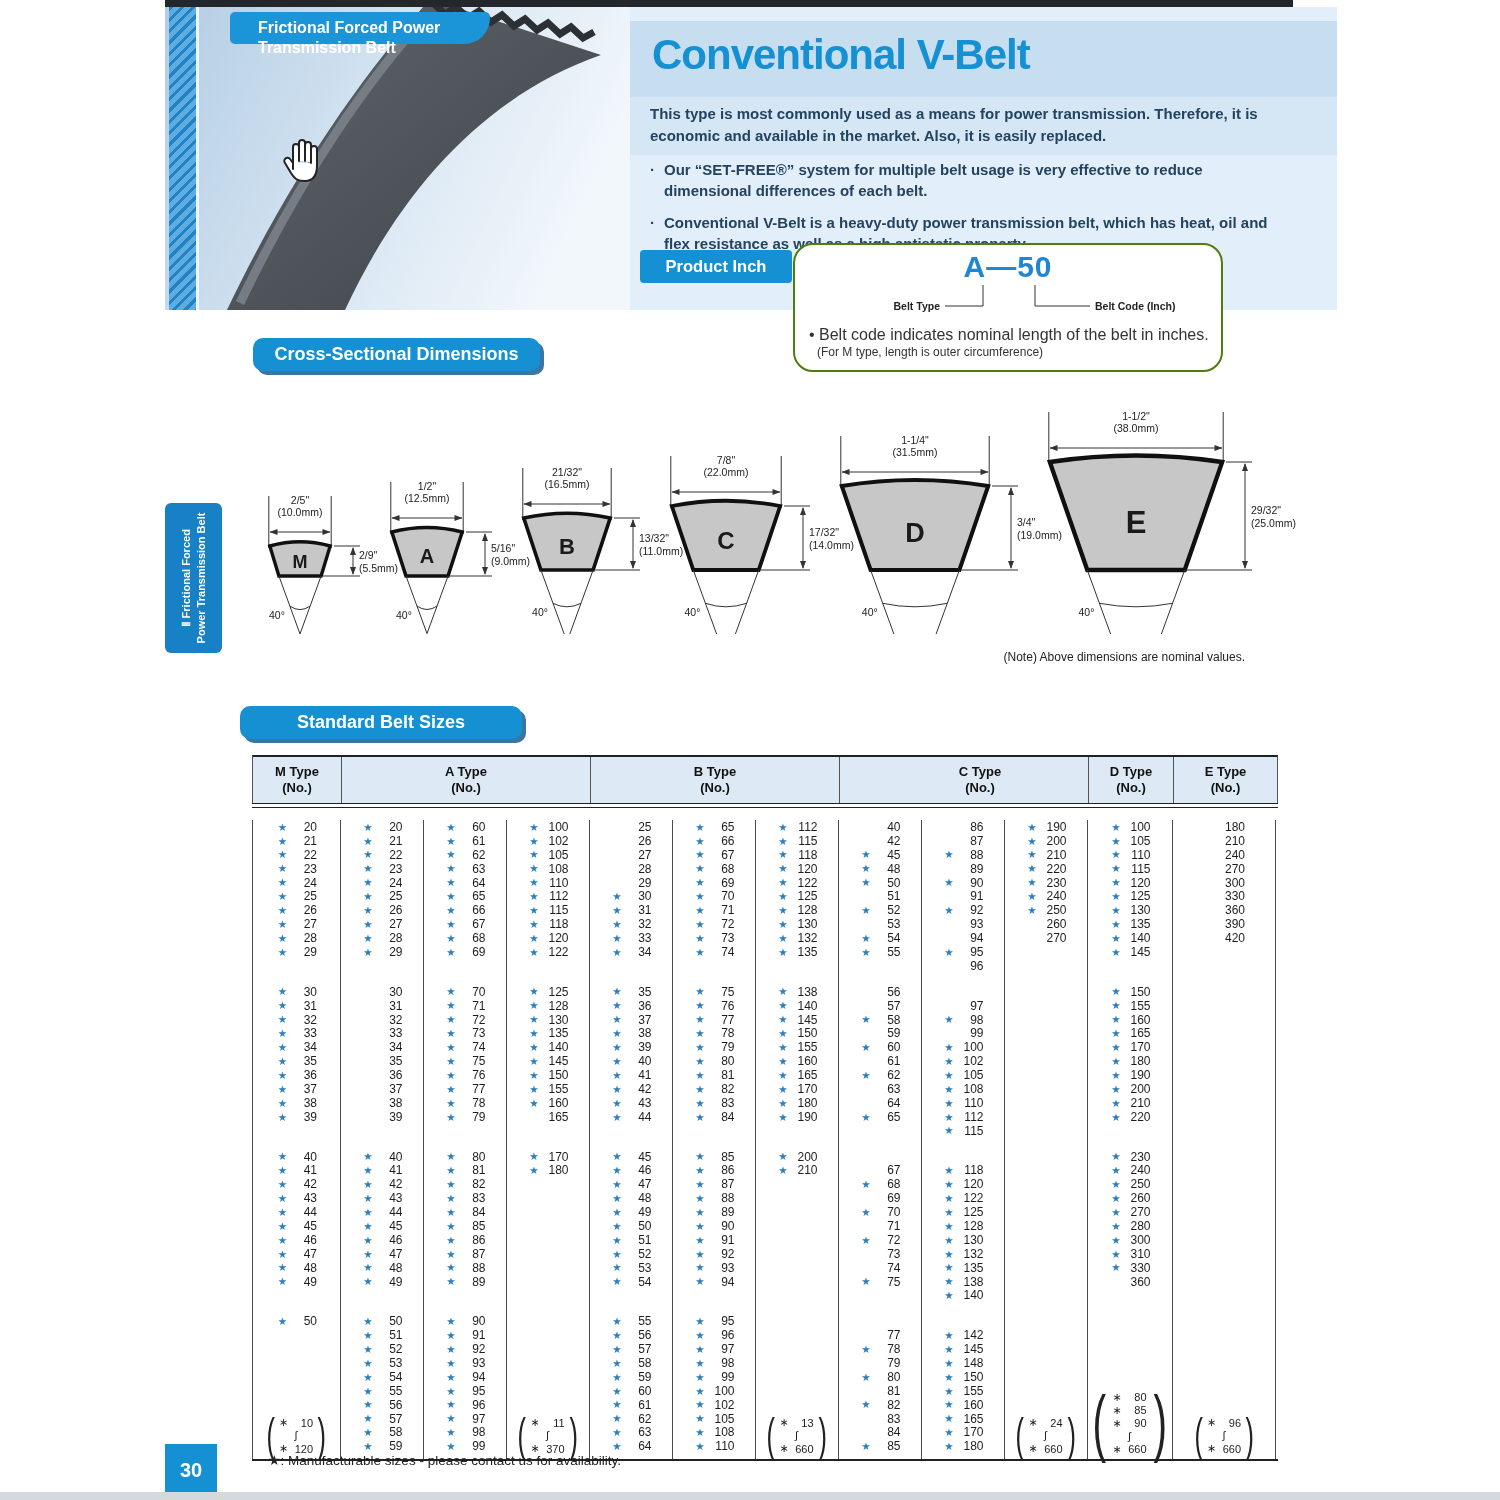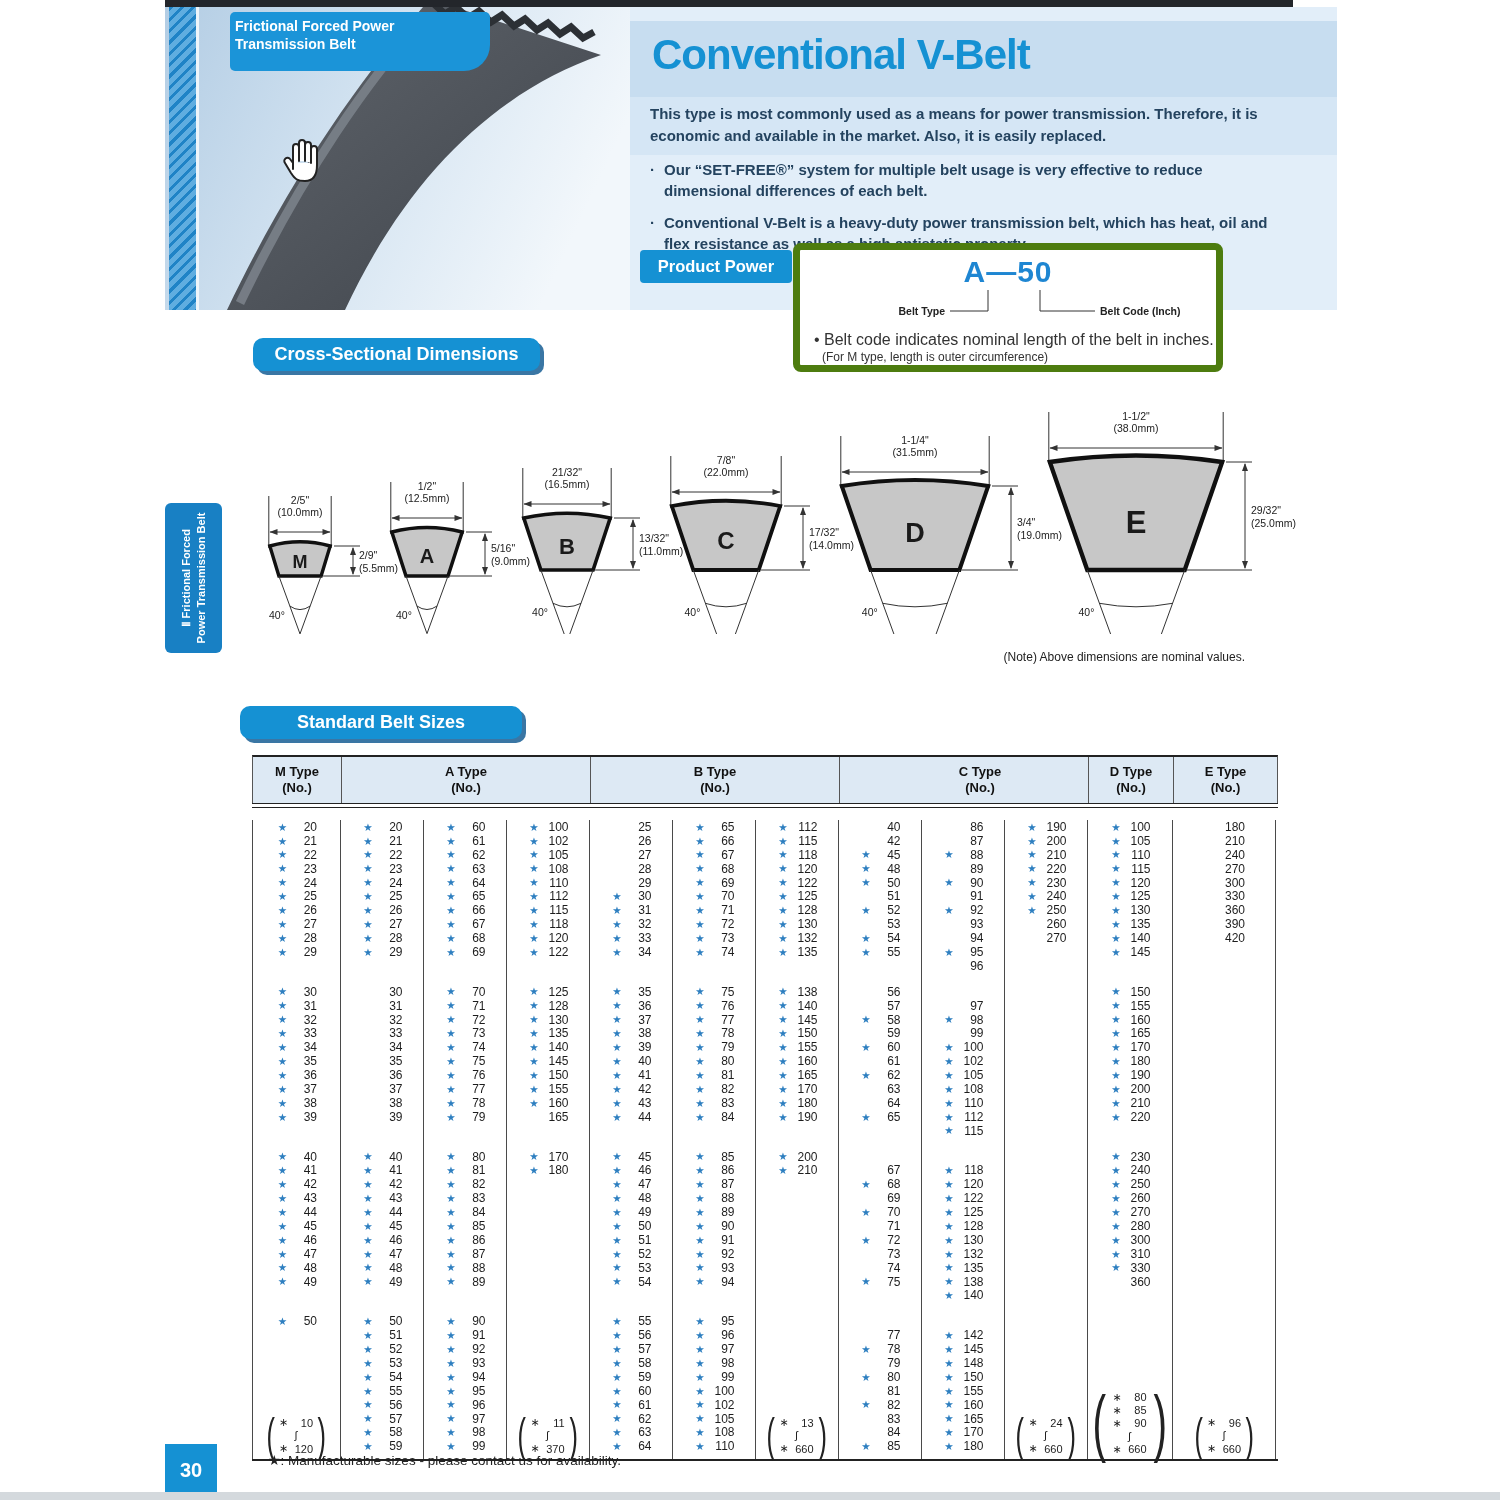--- a/index.html
+++ b/index.html
@@ -7,37 +7,37 @@
         font-family:"Liberation Sans",sans-serif;color:#222;}
   
   .scan-edge{position:absolute;left:165px;top:0;width:1128px;height:7px;background:#23262b;}
   .bottom-strip{position:absolute;left:0;top:1492px;width:1500px;height:8px;background:#d4d9dd;}
 
   
   .photo{position:absolute;left:165px;top:7px;width:465px;height:303px;
          background:linear-gradient(115deg,#b3cde4 0%,#d6e5f2 45%,#f2f7fb 85%);}
   .hatch{position:absolute;left:4px;top:0;bottom:0;width:27px;border-right:3px solid #eef5fa;
          background:repeating-linear-gradient(135deg,#1f83c6 0 3px,#5fade0 3px 8px);}
-  .photo-label{position:absolute;left:65px;top:5px;width:260px;height:59px;background:#1b94d8;
-         border-radius:5px 5px 26px 5px;color:#fff;font-weight:bold;font-size:14px;line-height:1.25;
-         padding:6px 0 0 5px;box-sizing:border-box;}
+  .photo-label{position:absolute;left:65px;top:5px;width:260px;height:32px;background:#1b94d8;
+         border-radius:5px 5px 26px 5px;color:#fff;font-weight:bold;font-size:16px;line-height:1.25;
+         padding:6px 0 0 28px;box-sizing:border-box;}
 
   
   .top-panel{position:absolute;left:630px;top:7px;width:663px;height:303px;background:#e2eef9;padding-left:44px;}
   .band-title{position:absolute;left:0;top:14px;width:100%;height:76px;background:#c7ddf0;}
   .page-title{position:absolute;left:22px;top:24px;font-size:42px;font-weight:bold;color:#1591d3;letter-spacing:-1px;}
   .band-para{position:absolute;left:0;top:90px;width:100%;height:58px;background:#d5e6f5;}
   .intro{position:absolute;left:20px;top:96px;width:640px;font-size:15px;font-weight:bold;color:#24435f;line-height:1.45;}
   .bullets{position:absolute;left:20px;top:152px;width:640px;font-size:15px;font-weight:bold;color:#24435f;}
   .bullet{display:flex;margin-bottom:11px;line-height:1.4;}
   .bullet .dot{width:14px;flex:0 0 14px;}
   .pc-label{position:absolute;left:640px;top:250px;width:152px;height:33px;background:#1591d3;border-radius:4px;
             color:#fff;font-weight:bold;font-size:16.5px;display:flex;align-items:center;justify-content:center;}
   .pc-box{position:absolute;left:793px;top:243px;width:430px;height:129px;background:#fff;
-          border:7px solid #4d7c0f;border-radius:8px;box-sizing:border-box;}
+          border:2px solid #4d7c0f;border-radius:20px;box-sizing:border-box;}
   .pc-code{text-align:center;margin-top:5px;font-size:30px;font-weight:bold;color:#1e86d2;letter-spacing:1px;}
   .pc-note1{margin:2px 0 0 14px;font-size:16px;color:#333;}
   .pc-note2{margin:1px 0 0 22px;font-size:12px;color:#333;}
 
   
   .banner{position:absolute;background:#1591d3;border-radius:10px;color:#fff;font-weight:bold;font-size:18px;
           display:flex;align-items:center;justify-content:center;box-shadow:4px 4px 0 #3a76a4;text-align:center;}
   .banner-cross{left:253px;top:338px;width:287px;height:33px;}
   .banner-sizes{left:240px;top:706px;width:282px;height:33px;}
 
@@ -122,21 +122,21 @@
         <span class="dot">·</span>
         <span>Our “SET-FREE®” system for multiple belt usage is very effective to reduce dimensional differences of each belt.</span>
       </div>
       <div class="bullet">
         <span class="dot">·</span>
         <span>Conventional V-Belt is a heavy-duty power transmission belt, which has heat, oil and flex resistance as well as a high antistatic property.</span>
       </div>
     </div>
   </div>
 
-  <div class="pc-label">Product Power</div>
+  <div class="pc-label">Product Inch</div>
   <div class="pc-box">
     <div class="pc-code">A—50</div>
     <svg width="426" height="36" viewBox="0 0 426 36">
       <path d="M188,1 V22 H150" class="thin"></path>
       <path d="M240,1 V22 H295" class="thin"></path>
       <text x="145" y="26" text-anchor="end" font-size="10.5" font-weight="bold" fill="#222">Belt Type</text>
       <text x="300" y="26" font-size="10.5" font-weight="bold" fill="#222">Belt Code (Inch)</text>
     </svg>
     <div class="pc-note1">• Belt code indicates nominal length of the belt in inches.</div>
     <div class="pc-note2">(For M type, length is outer circumference)</div>

